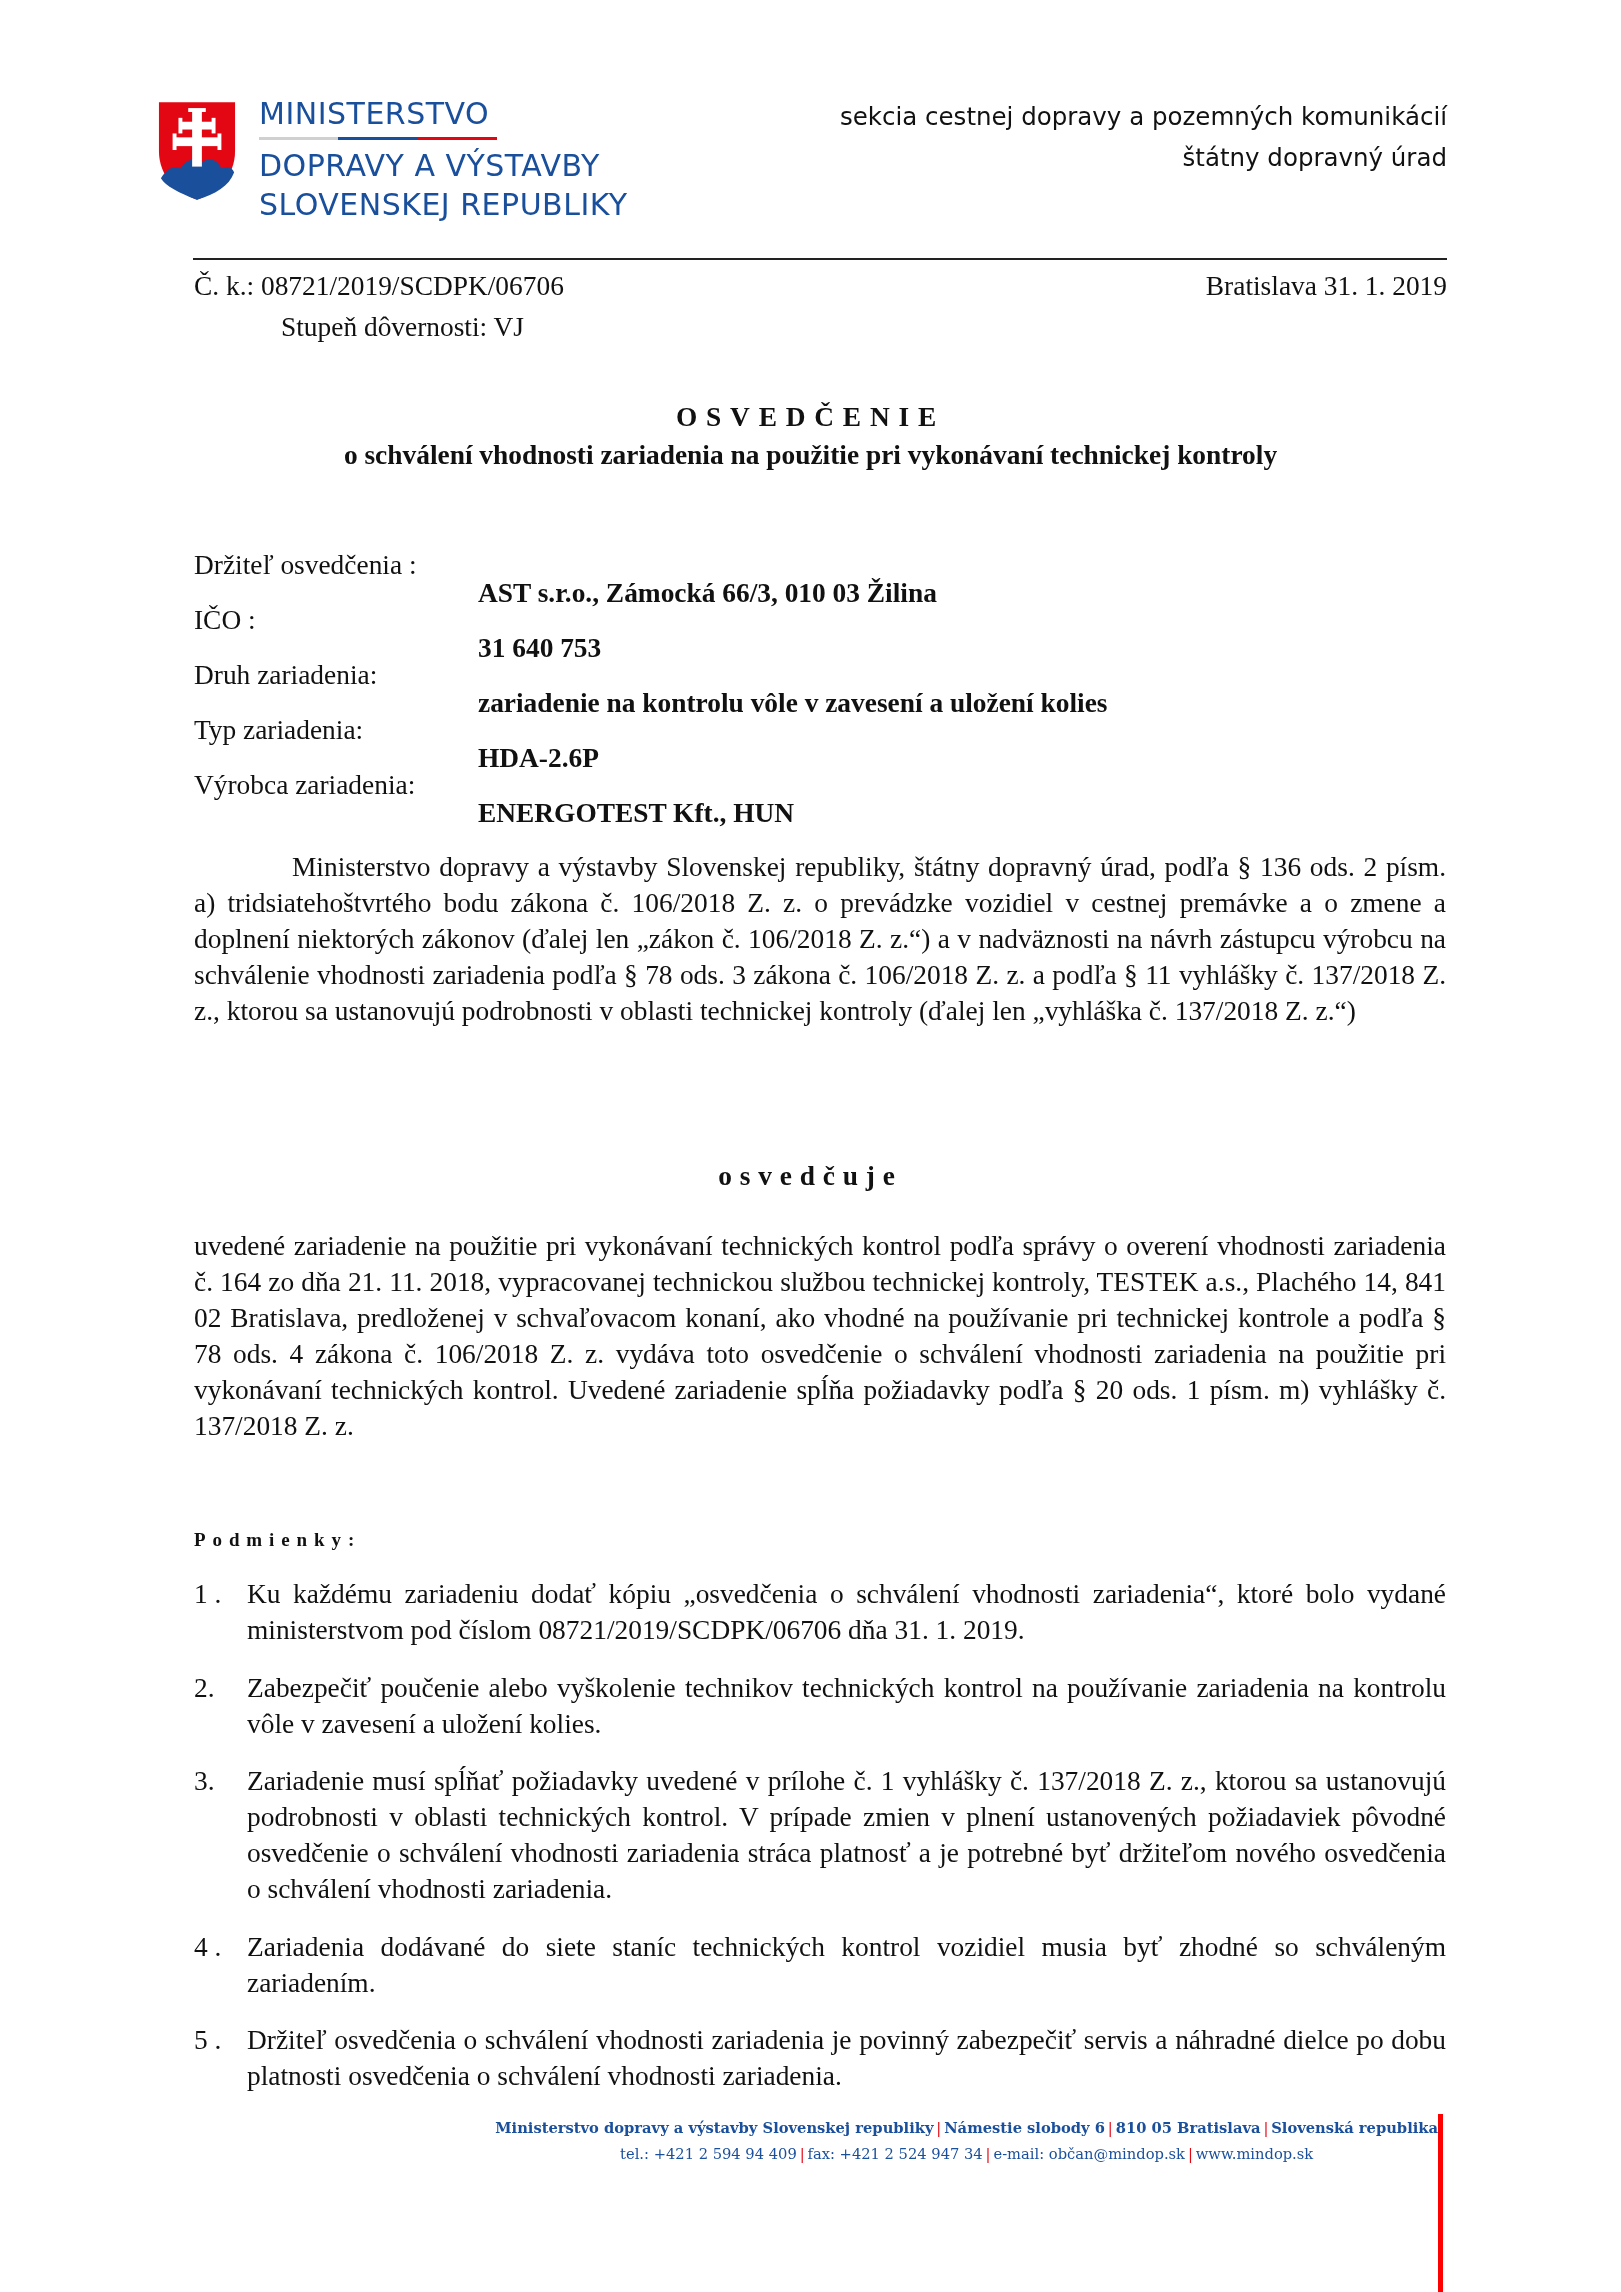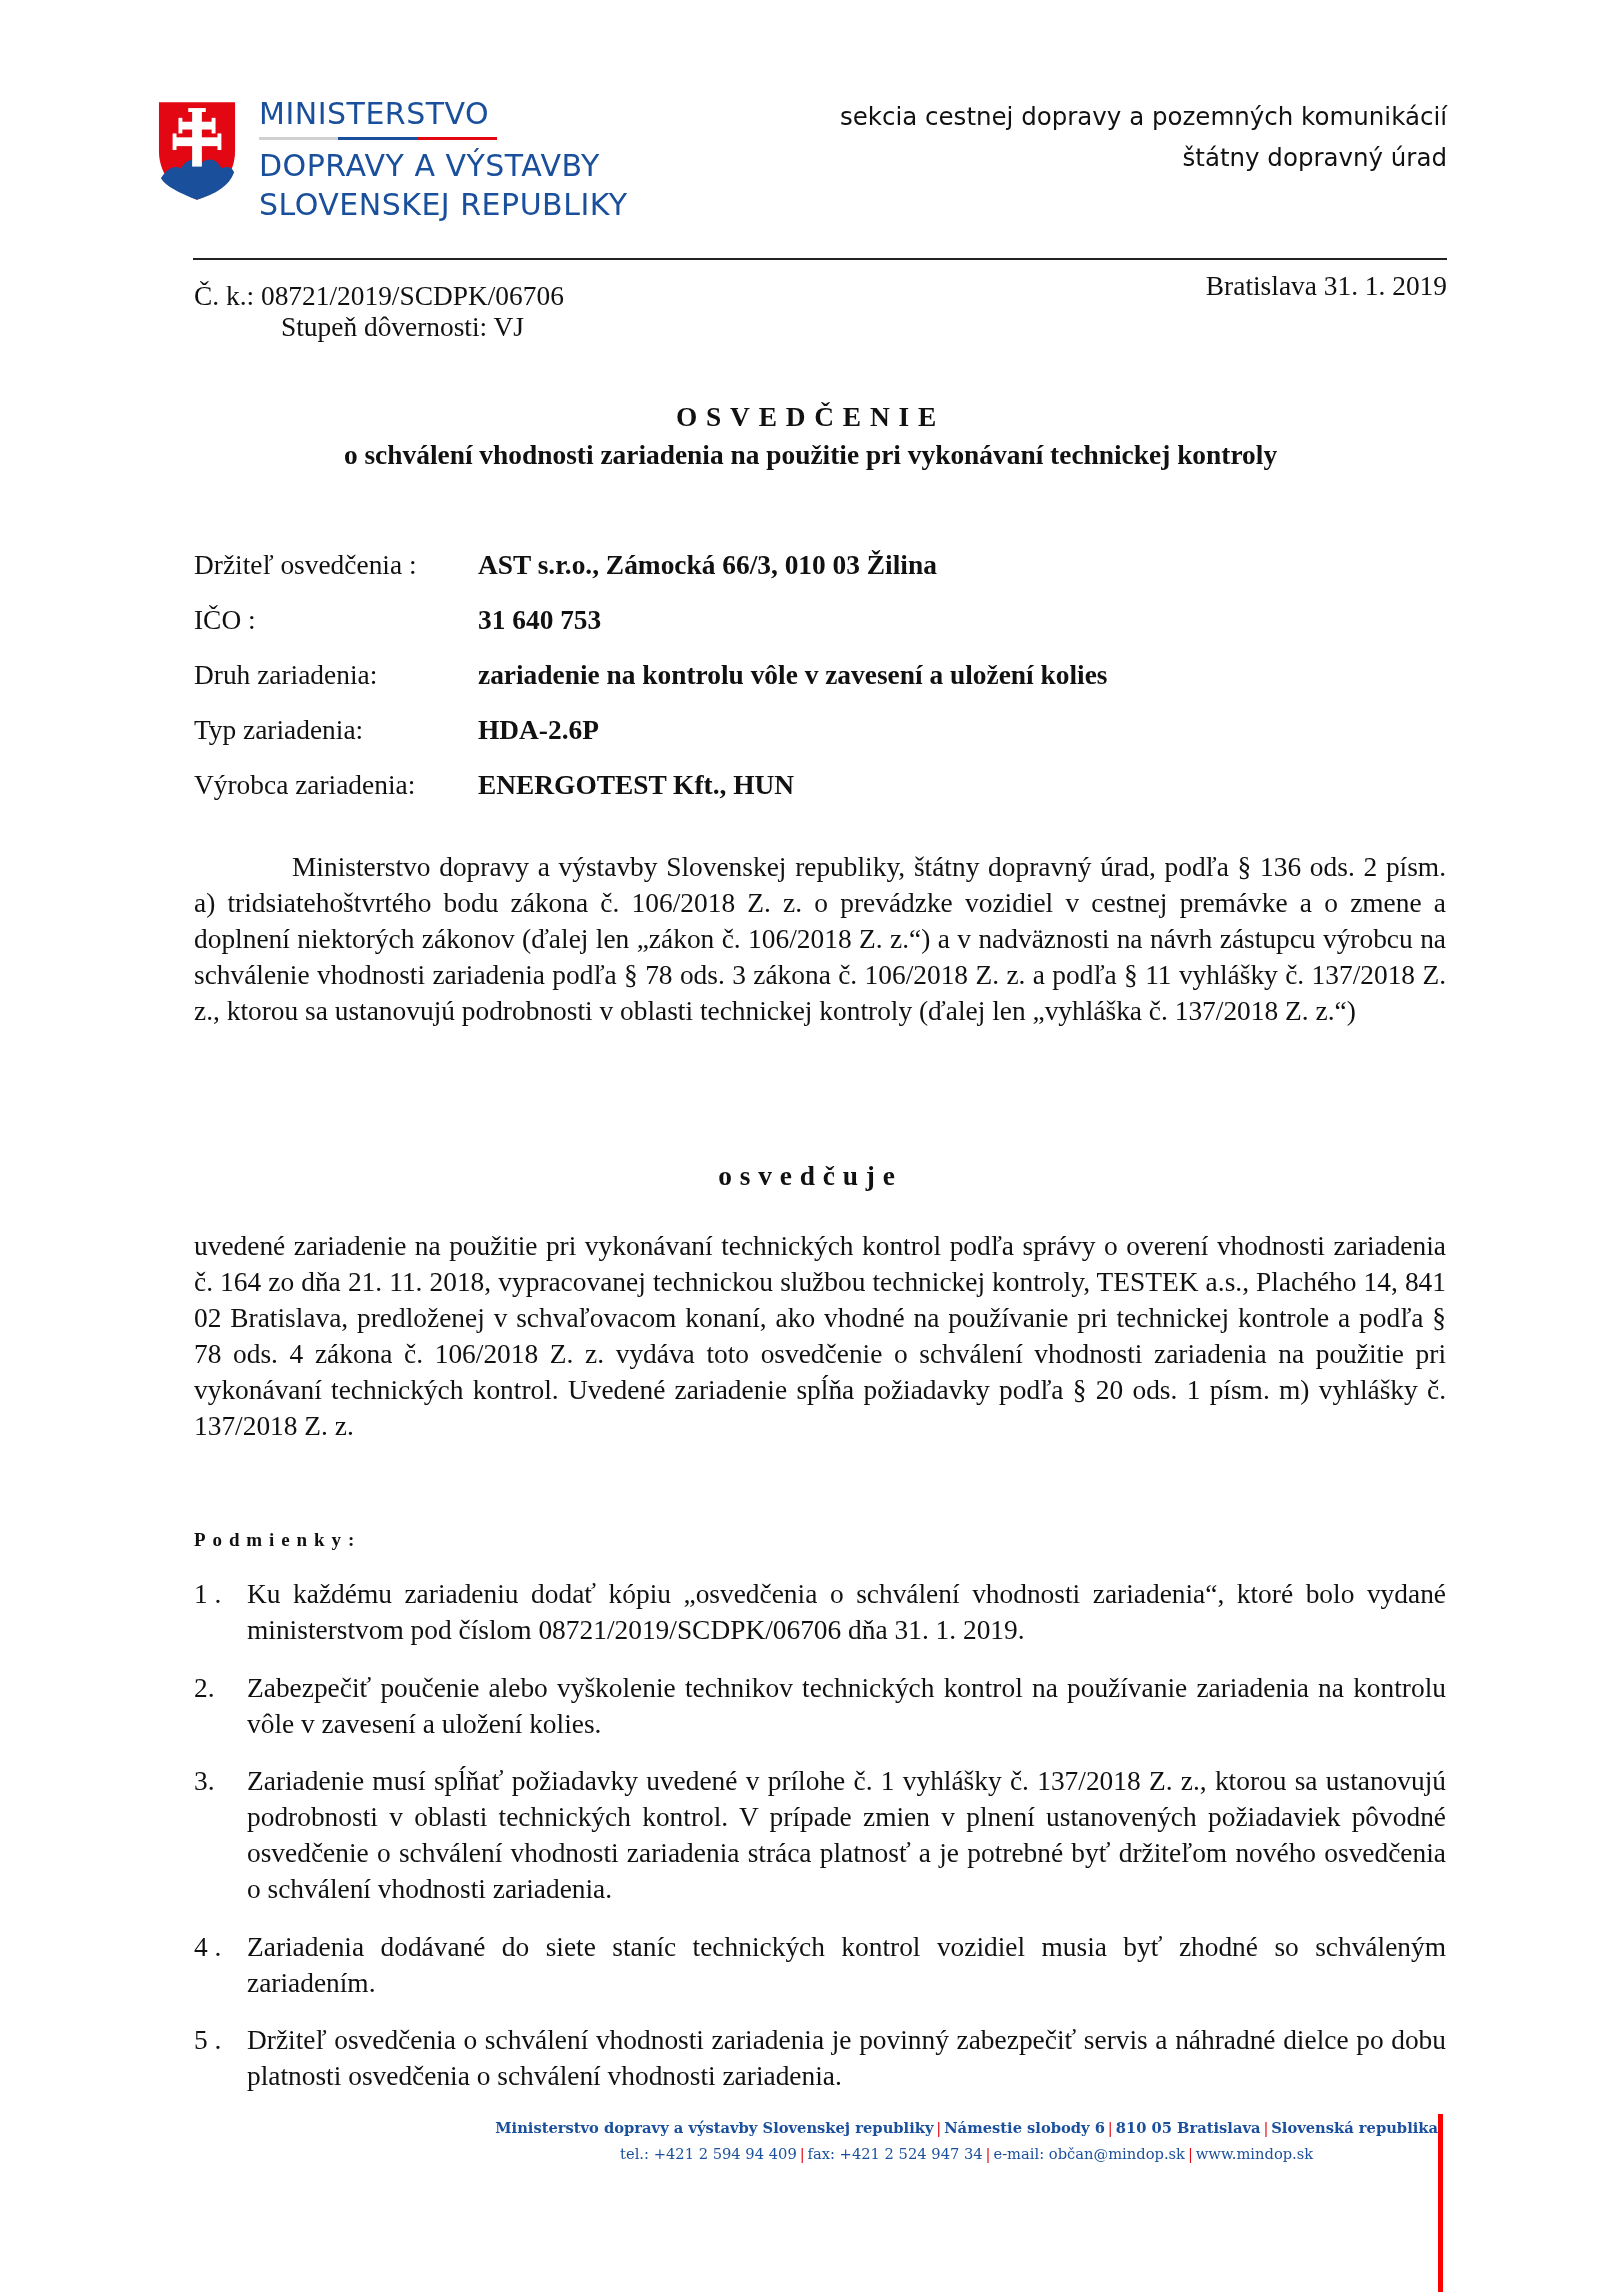--- a/index.html
+++ b/index.html
@@ -12,31 +12,31 @@
   .logo-text { position: absolute; left: 102px; top: -3.9px; font-family: "DejaVu Sans", sans-serif; color: #1a4f9c; letter-spacing: 0.5px; }
   .logo-line1 { font-size: 30px; line-height: 35px; font-weight: normal; }
   .logo-tricolor { width: 238px; height: 2.9px; margin: 5.9px 0 5.9px 0; display: flex; }
   .logo-tricolor span { flex: 1; display: block; }
   .logo-line2, .logo-line3 { font-size: 30px; line-height: 39px; }
   .dept { position: absolute; right: 174px; top: 96px; text-align: right; font-family: "DejaVu Sans", sans-serif; font-size: 24.5px; line-height: 41px; color: #111; }
 
   .rule { position: absolute; left: 193px; top: 258px; width: 1254px; height: 2px; background: #222; }
 
   .serif { font-family: "Liberation Serif", "DejaVu Serif", serif; color: #111; }
-  .ck { position: absolute; left: 194px; top: 280px; font-size: 27.4px; line-height: 33px; }
+  .ck { position: absolute; left: 194px; top: 270px; font-size: 27.4px; line-height: 33px; }
   .stupen { position: absolute; left: 281px; top: 311px; font-size: 27.4px; line-height: 33px; }
   .datum { position: absolute; right: 174px; top: 270px; font-size: 27.4px; line-height: 33px; }
 
   .title { position: absolute; left: 0; width: 100%; top: 402px; text-align: center; font-weight: bold; font-size: 27.4px; letter-spacing: 8.8px; }
   .subtitle { position: absolute; left: 0; width: 100%; top: 440px; text-align: center; font-weight: bold; font-size: 27.4px; }
 
   .fields { position: absolute; left: 194px; top: 549px; }
   .field { height: 55px; display: flex; font-size: 27.4px; line-height: 33px; }
   .field .lbl { width: 284px; }
-  .field .val { font-weight: bold; }
+  .field .val { font-weight: bold; margin-top: 28px; }
 
   .para { position: absolute; left: 194px; width: 1252px; font-size: 27.4px; line-height: 36px; text-align: justify; }
   .p1 { top: 849px; text-indent: 98px; }
   .osvedcuje { position: absolute; left: 0; width: 100%; top: 1161px; text-align: center; font-weight: bold; font-size: 27.4px; letter-spacing: 7.8px; }
   .p2 { top: 1228px; }
 
   .podmienky { position: absolute; left: 194px; top: 1529px; font-weight: bold; font-size: 19px; letter-spacing: 6.9px; }
   .cond-list { position: absolute; left: 194px; top: 1576px; width: 1252px; }
   .cond { display: flex; font-size: 27.4px; line-height: 36px; margin-bottom: 21.6px; }
   .cond .num { width: 53px; flex: none; }

